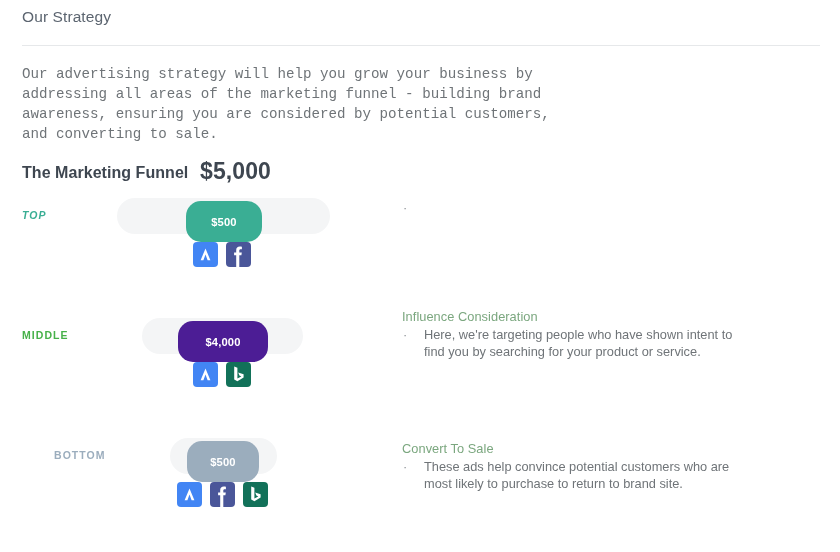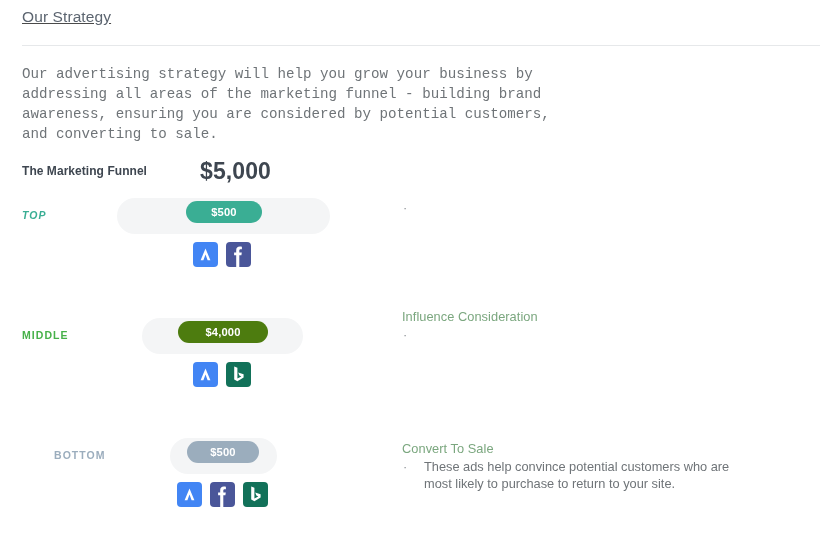--- a/index.html
+++ b/index.html
@@ -22,21 +22,20 @@
     height: 552px;
     box-sizing: border-box;
   }
 
   
   .header {
     position: absolute;
     left: 22px;
     top: 6px;
     width: 798px;
-    text-decoration: underline;
   }
   .header-title {
     font-size: 15.5px;
     font-weight: 400;
     color: #5c6570;
     letter-spacing: 0.1px;
     line-height: 22px;
     margin: 0;
     padding: 0 0 17px 0;
   }
@@ -64,21 +63,21 @@
     position: absolute;
     left: 22px;
     top: 164px;
     width: 360px;
     height: 20px;
   }
   .funnel-head-label {
     position: absolute;
     left: 0;
     top: 0;
-    font-size: 12px;
+    font-size: 16px;
     font-weight: bold;
     color: #3e4650;
     letter-spacing: 0.05px;
   }
   .funnel-head-total {
     position: absolute;
     left: 178px;
     top: -6px;
     font-size: 23px;
     font-weight: bold;
@@ -112,21 +111,21 @@
     border-radius: 18px;
     background: #f4f5f6;
   }
   .track-top    { left: 117px; width: 213px; }
   .track-middle { left: 142px; width: 161px; }
   .track-bottom { left: 170px; width: 107px; }
 
   .pill {
     position: absolute;
     top: 3px;
-    height: 22px;
+    height: 41px;
     border-radius: 15px;
     display: flex;
     align-items: center;
     justify-content: center;
     color: #ffffff;
     font-size: 11.2px;
     font-weight: bold;
     letter-spacing: 0.15px;
   }
   .pill-top    { left: 186px; width: 76px; }
@@ -226,40 +225,41 @@
   </div>
   <div class="desc desc-top">
     <div class="desc-item">
       <span class="desc-bullet">·</span>
     </div>
   </div>
 
   <div class="funnel-row row-middle">
     <span class="stage-label" style="color: rgb(71, 177, 74);">MIDDLE</span>
     <div class="track track-middle" style="background: rgb(244, 245, 246);"></div>
-    <div class="pill pill-middle" style="background: #4d7c0f;">$4,000</div>
+    <div class="pill pill-middle" style="background: #4c1d95;">$4,000</div>
   </div>
   <div class="icons icons-middle">
     <span class="icon-tile">
       <svg width="25" height="25" viewBox="0 0 25 25">
         <rect width="25" height="25" rx="4" fill="#4285f4"></rect>
         <path d="M12.5 6.6 L17.4 18.2 L14.6 18.2 L12.5 12.6 L10.4 18.2 L7.6 18.2 Z" fill="#ffffff"></path>
       </svg>
     </span>
     <span class="icon-tile">
       <svg width="25" height="25" viewBox="0 0 25 25">
         <rect width="25" height="25" rx="4" fill="#127159"></rect>
         <path d="M8.2 4.6 L11.4 5.8 L11.4 16.6 L15.3 14.4 L13.4 13.5 L12.2 10.4 L17.6 12.3 L17.6 15.6 L11.4 19.3 L8.2 17.5 Z" fill="#ffffff"></path>
       </svg>
     </span>
   </div>
   <div class="desc desc-middle">
     <div class="desc-title" style="color: rgb(123, 167, 127);">Influence Consideration</div>
     <div class="desc-item">
       <span class="desc-bullet">·</span>
+      <span>Here, we're targeting people who have shown intent to find you by searching for your product or service.</span>
     </div>
   </div>
 
   <div class="funnel-row row-bottom">
     <span class="stage-label" style="color: rgb(155, 173, 189); padding-left: 32px;">BOTTOM</span>
     <div class="track track-bottom" style="background: rgb(244, 245, 246);"></div>
     <div class="pill pill-bottom" style="background: rgb(155, 173, 189);">$500</div>
   </div>
   <div class="icons icons-bottom">
     <span class="icon-tile">
@@ -278,17 +278,17 @@
       <svg width="25" height="25" viewBox="0 0 25 25">
         <rect width="25" height="25" rx="4" fill="#127159"></rect>
         <path d="M8.2 4.6 L11.4 5.8 L11.4 16.6 L15.3 14.4 L13.4 13.5 L12.2 10.4 L17.6 12.3 L17.6 15.6 L11.4 19.3 L8.2 17.5 Z" fill="#ffffff"></path>
       </svg>
     </span>
   </div>
   <div class="desc desc-bottom">
     <div class="desc-title" style="color: rgb(123, 167, 127);">Convert To Sale</div>
     <div class="desc-item">
       <span class="desc-bullet">·</span>
-      <span>These ads help convince potential customers who are most likely to purchase to return to your site.</span>
+      <span>These ads help convince potential customers who are most likely to purchase to return to brand site.</span>
     </div>
   </div>
 
 </div>
 
 </body></html>

